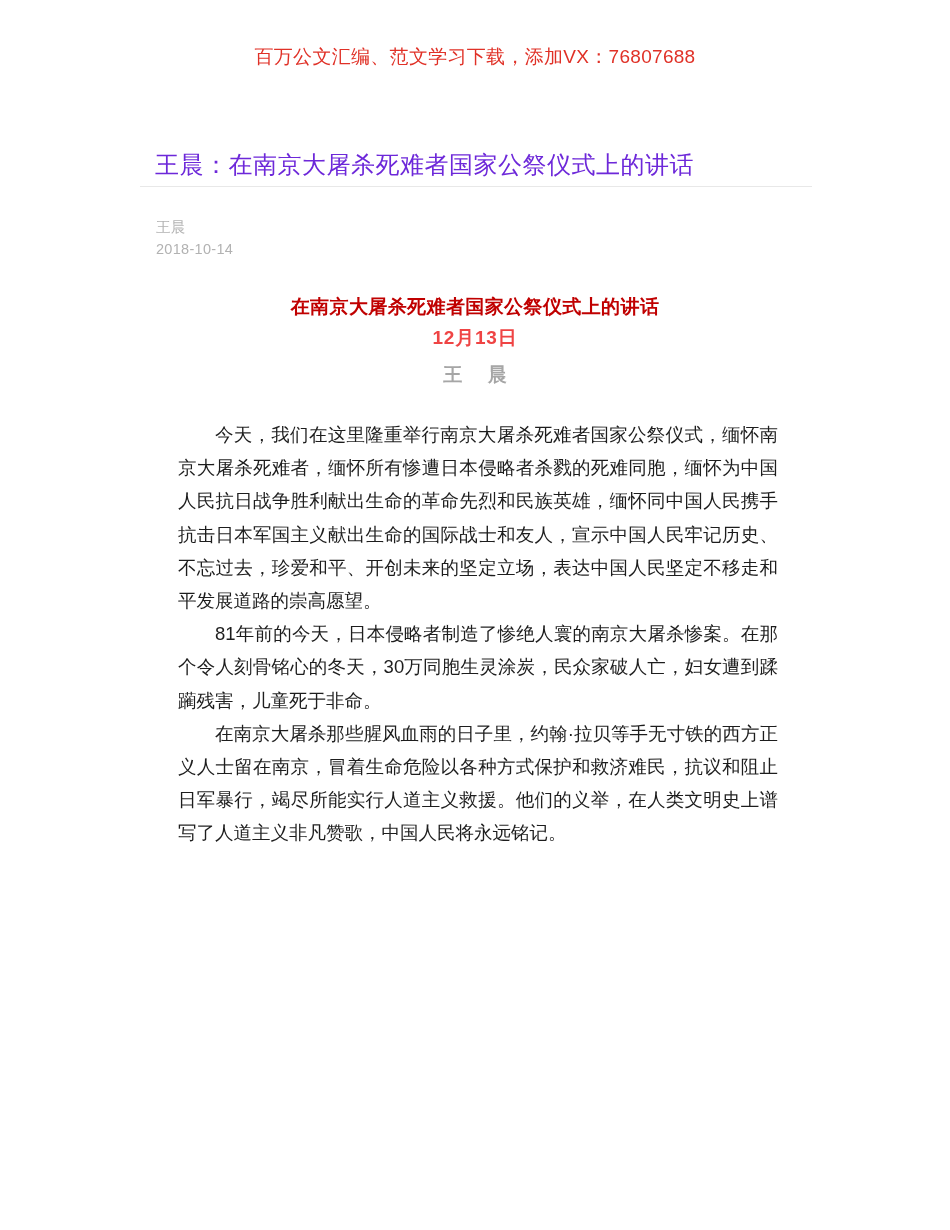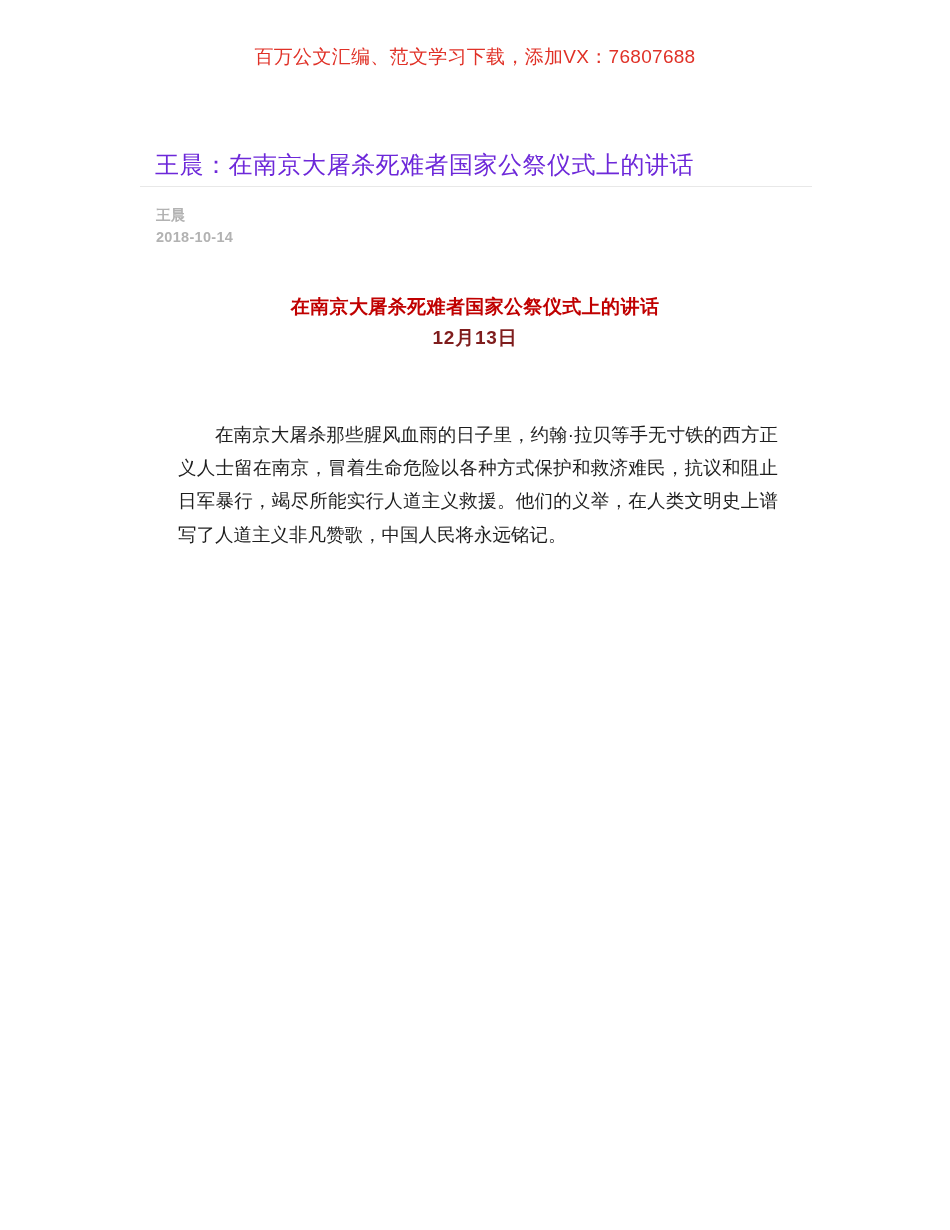--- a/index.html
+++ b/index.html
@@ -51,26 +51,25 @@
   .title-rule {
     position: absolute;
     top: 186px;
     left: 140px;
     width: 672px;
     height: 1px;
     background: #e8e8e8;
   }
   .byline {
     position: absolute;
-    top: 204px;
+    top: 216px;
     left: 156px;
     font-size: 14.5px;
     line-height: 22px;
     color: #b2b2b2;
-    font-weight: bold;
   }
   .byline div {
     letter-spacing: 0.3px;
   }
 
   
   .doc-header {
     position: absolute;
     top: 292px;
     left: 0;
@@ -135,18 +134,21 @@
 
   <div class="byline">
     <div>王晨</div>
     <div>2018-10-14</div>
   </div>
 
 </div>
 
 <div class="doc-header">
   <div class="dh-title" style="color: rgb(192, 0, 0);">在南京大屠杀死难者国家公祭仪式上的讲话</div>
-  <div class="dh-date" style="color: #7f1d1d;">12月13日</div>
+  <div class="dh-date" style="color: #ef4444;">12月13日</div>
+  <div class="dh-author" style="color: rgb(166, 166, 166);">王 晨</div>
 </div>
 
 <div class="doc-body" id="doc-body">
+    <p class="">今天，我们在这里隆重举行南京大屠杀死难者国家公祭仪式，缅怀南京大屠杀死难者，缅怀所有惨遭日本侵略者杀戮的死难同胞，缅怀为中国人民抗日战争胜利献出生命的革命先烈和民族英雄，缅怀同中国人民携手抗击日本军国主义献出生命的国际战士和友人，宣示中国人民牢记历史、不忘过去，珍爱和平、开创未来的坚定立场，表达中国人民坚定不移走和平发展道路的崇高愿望。</p>
+    <p class="">81年前的今天，日本侵略者制造了惨绝人寰的南京大屠杀惨案。在那个令人刻骨铭心的冬天，30万同胞生灵涂炭，民众家破人亡，妇女遭到蹂躏残害，儿童死于非命。</p>
     <p class="">在南京大屠杀那些腥风血雨的日子里，约翰·拉贝等手无寸铁的西方正义人士留在南京，冒着生命危险以各种方式保护和救济难民，抗议和阻止日军暴行，竭尽所能实行人道主义救援。他们的义举，在人类文明史上谱写了人道主义非凡赞歌，中国人民将永远铭记。</p>
   </div>
 
 </body></html>

